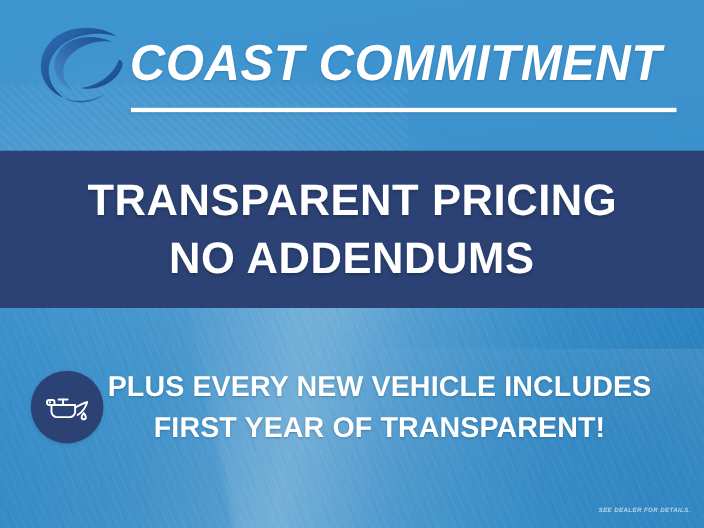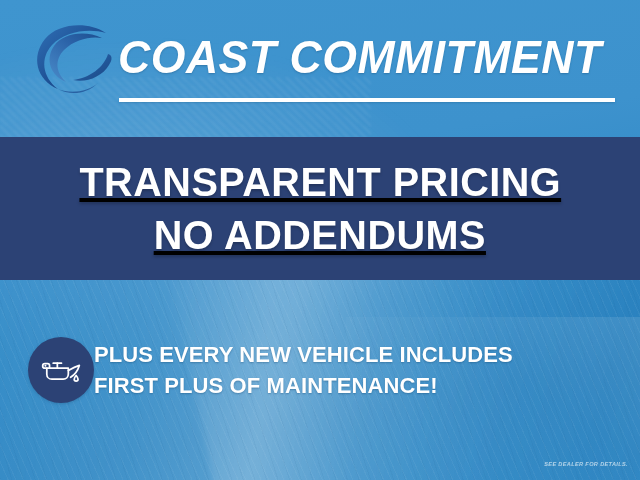--- a/index.html
+++ b/index.html
@@ -163,21 +163,20 @@
     position: absolute;
     left: 0;
     top: 137px;
     width: 640px;
     height: 143px;
     background: #2c4275;
     display: flex;
     flex-direction: column;
     align-items: center;
     justify-content: center;
-    text-decoration: underline;
   }
   .navy-line {
     color: #ffffff;
     font-size: 40px;
     font-weight: 700;
     letter-spacing: 0.5px;
     line-height: 1.32;
     white-space: nowrap;
     text-shadow: 0 2px 3px rgba(0,0,0,0.22);
   }
@@ -201,24 +200,24 @@
     height: 66px;
     border-radius: 50%;
     background: #2c4275;
     display: flex;
     align-items: center;
     justify-content: center;
     box-shadow: 0 1px 3px rgba(20,60,100,0.25);
   }
   .promo-text {
     flex: 1 1 auto;
-    text-align: left;
+    text-align: center;
     padding-right: 44px;
     color: #ffffff;
-    font-size: 22px;
+    font-size: 26px;
     font-weight: 700;
     line-height: 1.42;
     letter-spacing: 0.1px;
     text-shadow: 0 1px 2px rgba(20,70,110,0.40);
   }
   .promo-text span { display: block; white-space: nowrap; }
 
   
   .fineprint {
     position: absolute;
@@ -299,19 +298,19 @@
 
           <path d="M32 24.5 C35.5 22.5 40 20.2 44 19 C42.5 24 39 29 34.5 32"></path>
 
           <path d="M40.5 30 C40.5 30 38.4 32.6 38.4 34.1 C38.4 35.3 39.3 36.2 40.5 36.2 C41.7 36.2 42.6 35.3 42.6 34.1 C42.6 32.6 40.5 30 40.5 30 Z"></path>
         </g>
       </svg>
     </div>
 
     <div class="promo-text">
       <span>PLUS EVERY NEW VEHICLE INCLUDES</span>
-      <span>FIRST PLUS OF MAINTENANCE!</span>
+      <span>FIRST YEAR OF TRANSPARENT!</span>
     </div>
   </div>
 
   <div class="fineprint">SEE DEALER FOR DETAILS.</div>
 
 </div>
 
 </body></html>

